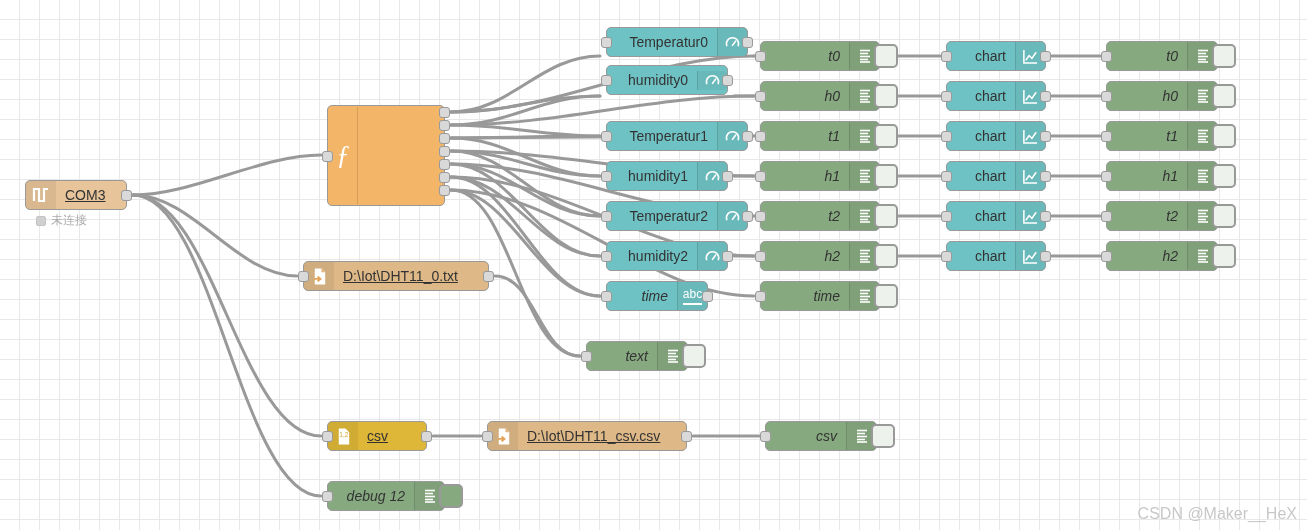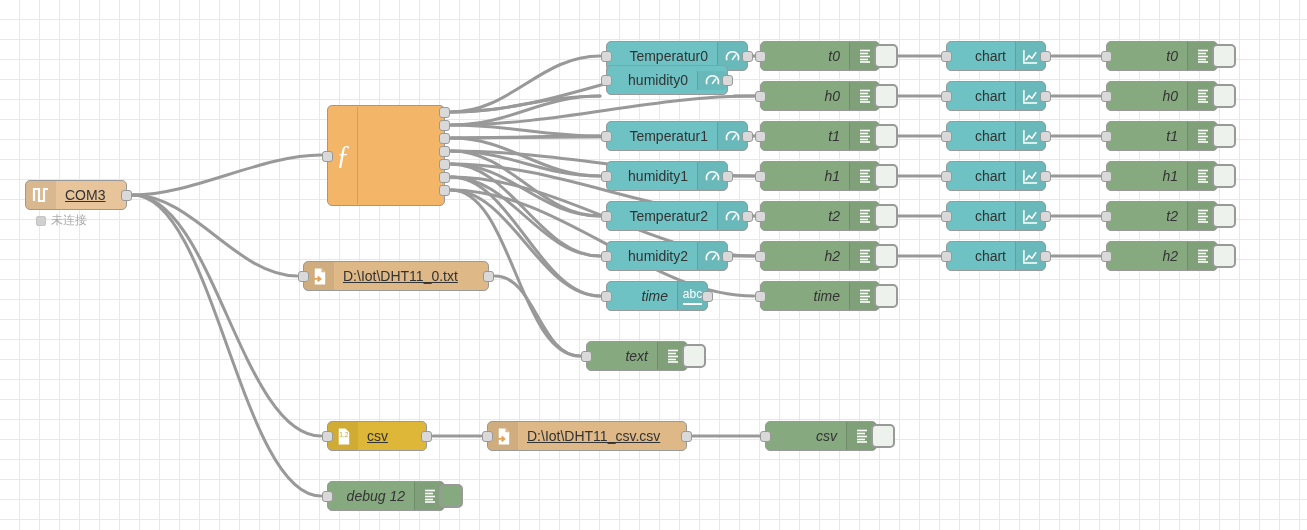--- a/index.html
+++ b/index.html
@@ -221,21 +221,21 @@
     <div class="port in" style="top:45px;"></div>
     <div class="port out" style="top:1px;"></div>
     <div class="port out" style="top:14px;"></div>
     <div class="port out" style="top:27px;"></div>
     <div class="port out" style="top:40px;"></div>
     <div class="port out" style="top:53px;"></div>
     <div class="port out" style="top:66px;"></div>
     <div class="port out" style="top:79px;"></div>
   </div>
 
-  <div class="node n-gauge" style="left:606px; top:41px; width:142px;text-align:center;">
+  <div class="node n-gauge" style="left:606px; top:27px; width:142px;text-align:center;">
     <div class="label right-align">Temperatur0</div>
     <div class="icon-box right">
       <svg class="glyph" width="19" height="19" viewBox="0 0 20 20">
           <path d="M4,14 A6.5,6.5 0 1 1 16,14" fill="none" stroke="#fff" stroke-width="1.7"></path>
           <path d="M10,13 L13.2,8.6" stroke="#fff" stroke-width="1.7" stroke-linecap="round"></path>
         </svg>
     </div>
     <div class="port in" style="top:9px;"></div>
     <div class="port out" style="top:9px;"></div>
   </div>
@@ -673,13 +673,14 @@
             <line x1="3" y1="8.5" x2="13" y2="8.5"></line>
             <line x1="3" y1="11.5" x2="11" y2="11.5"></line>
             <line x1="3" y1="14" x2="13" y2="14"></line>
           </g>
         </svg>
     </div>
     <div class="port in" style="top:9px;"></div>
   </div>
   <div class="dbg-toggle active" style="left:439px; top:484px;"></div>
 
+  <div class="watermark">CSDN @Maker__HeX</div>
 </div>
 
 </body></html>

